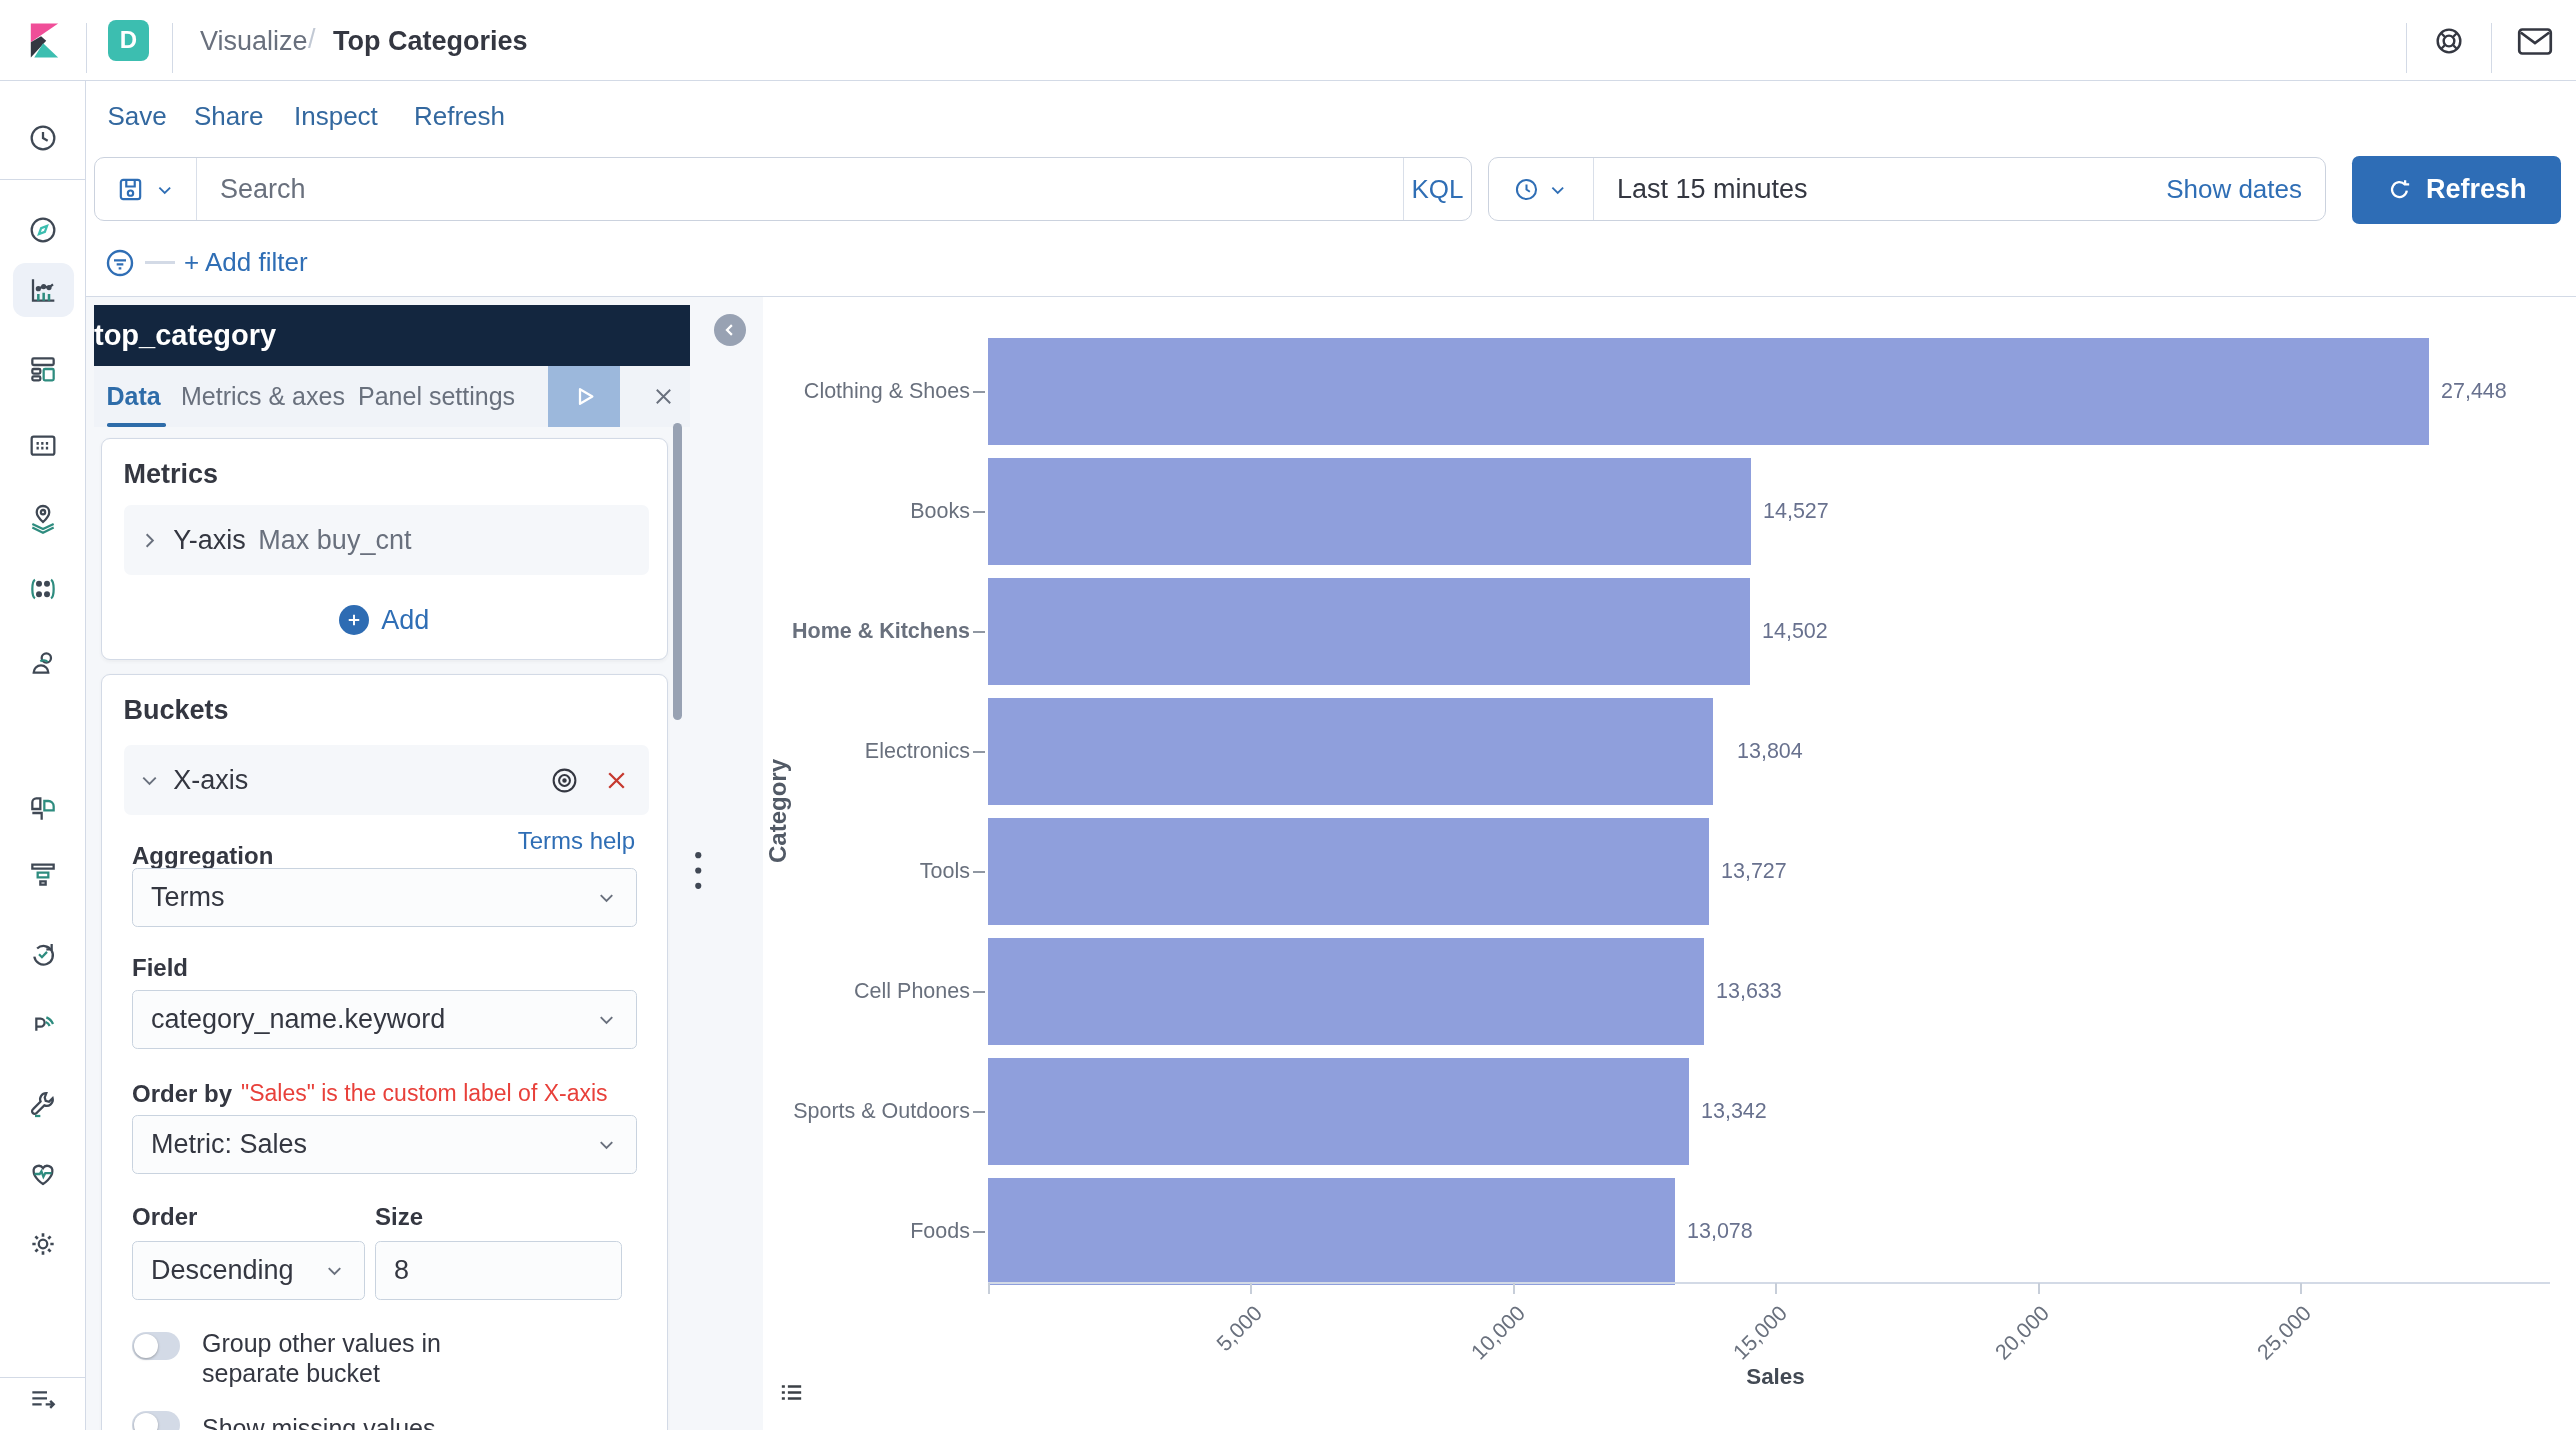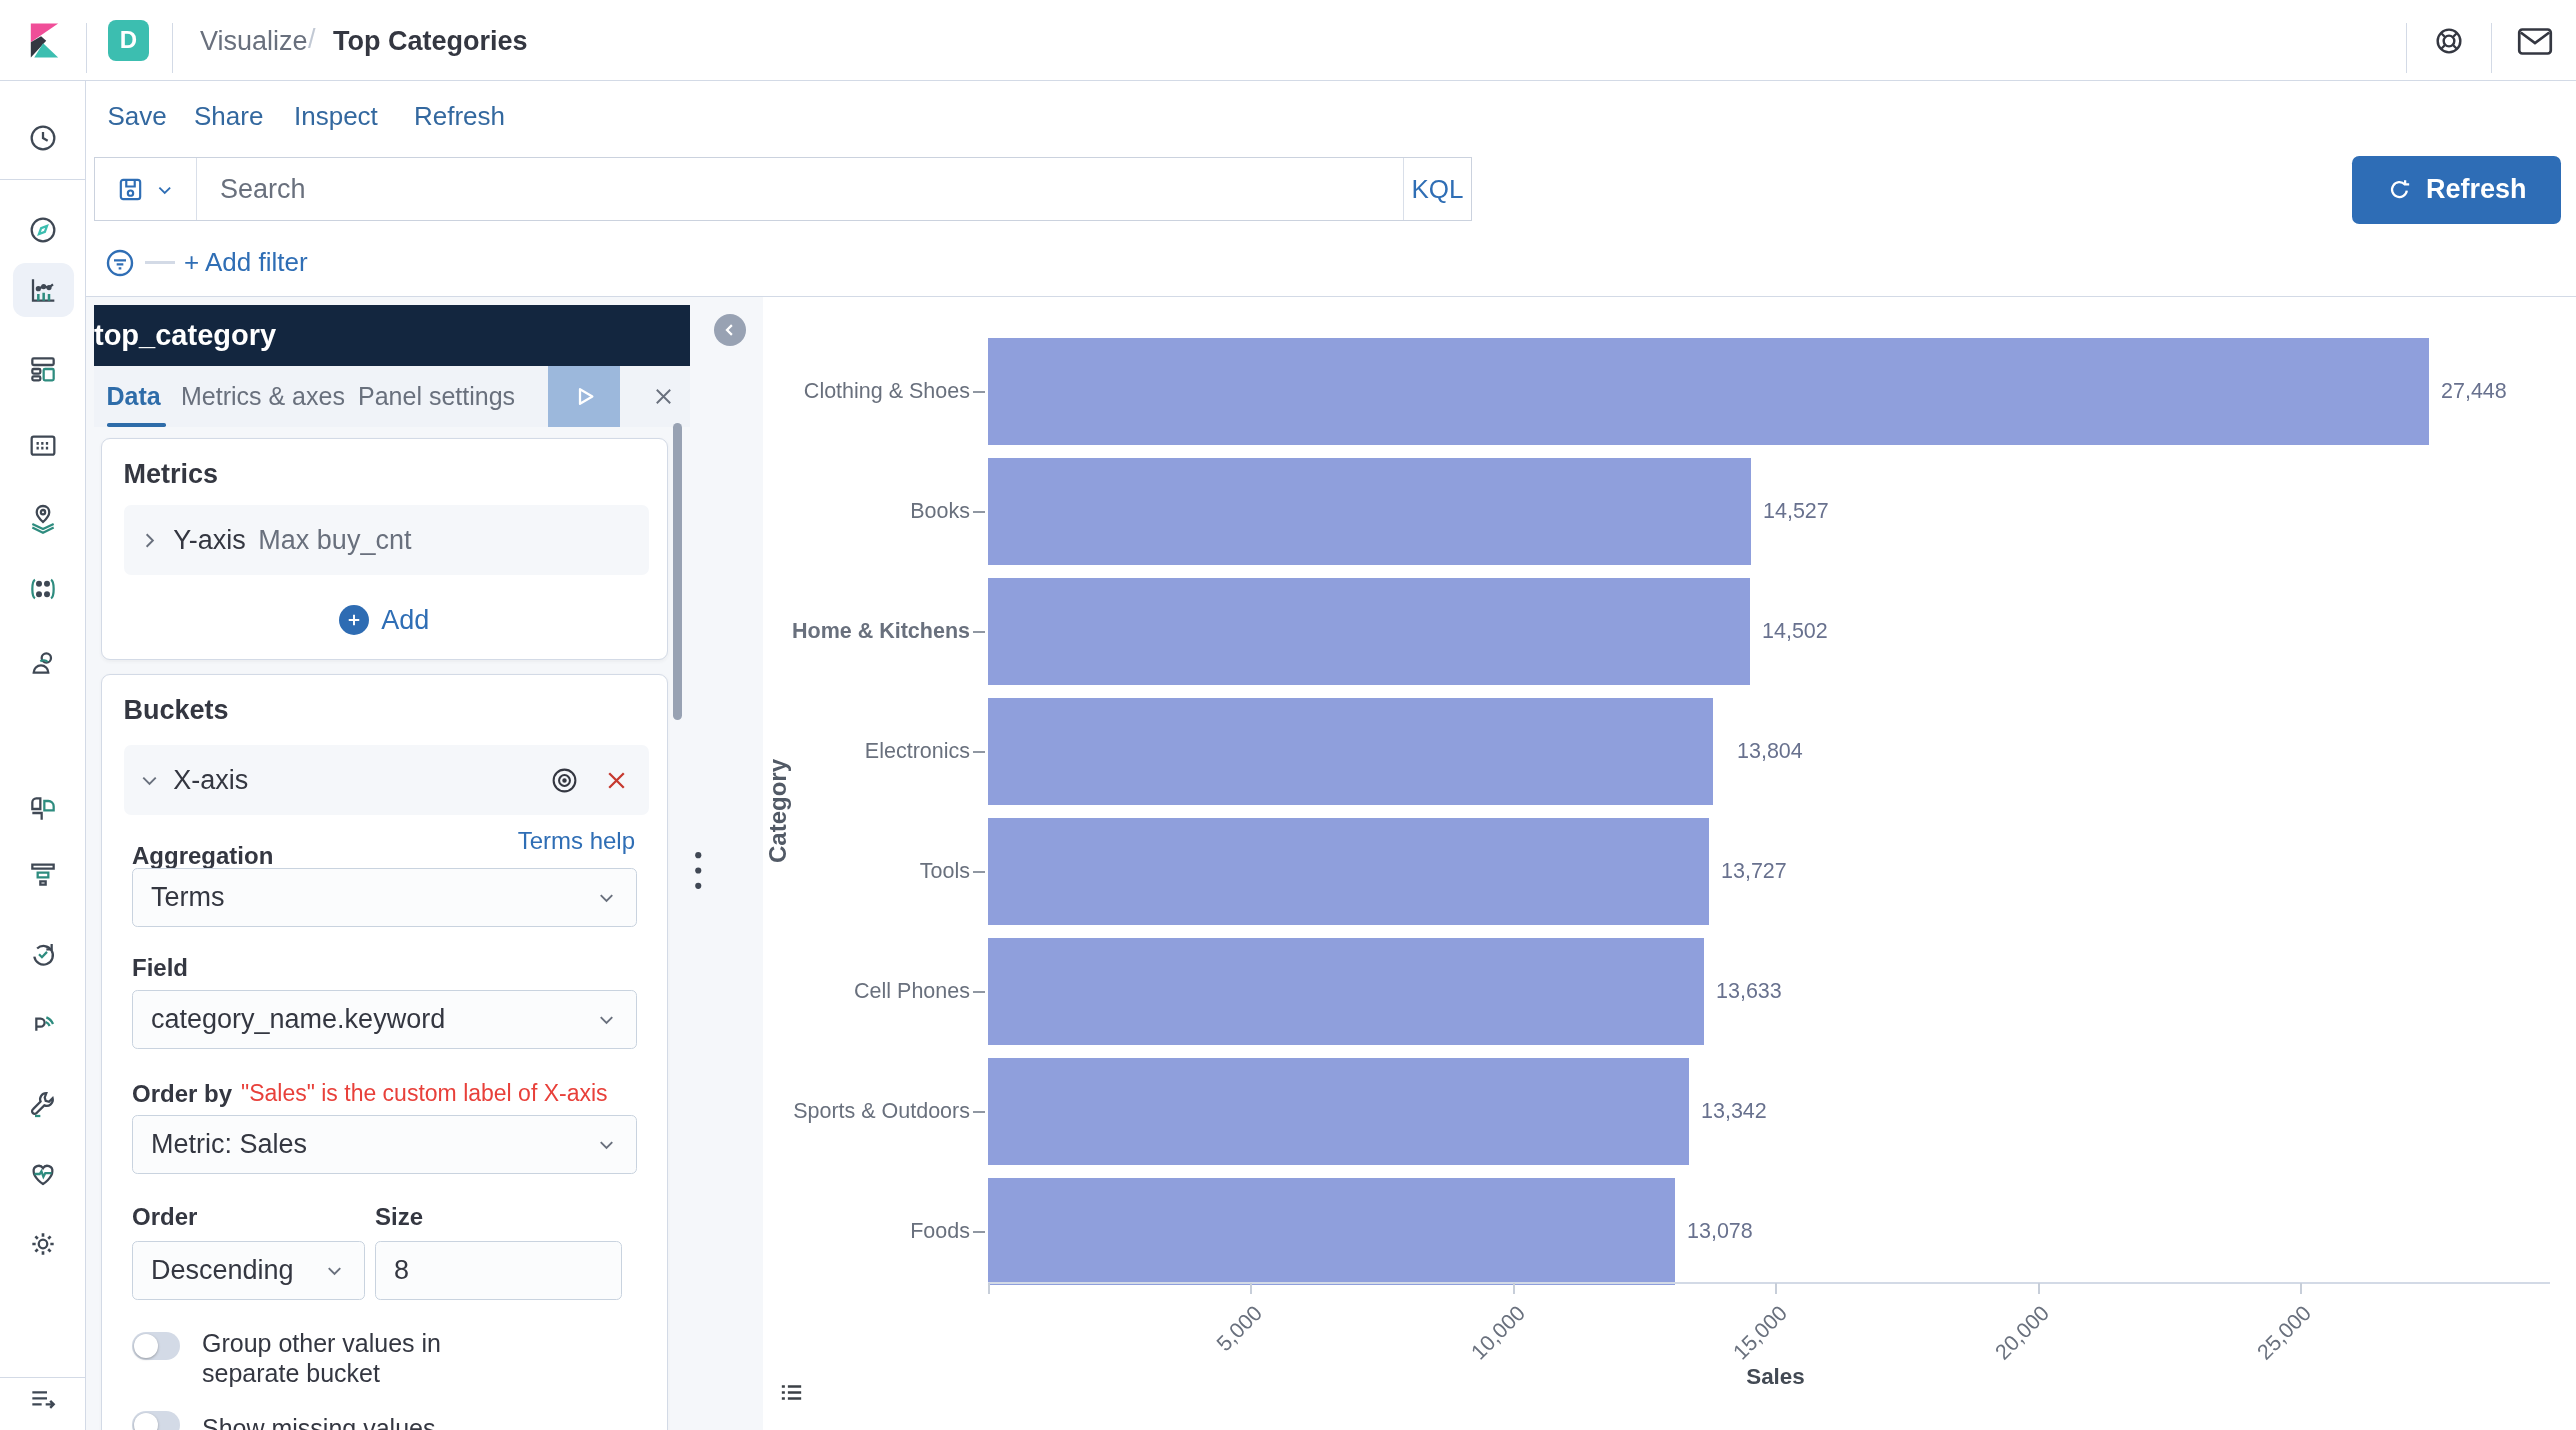--- a/index.html
+++ b/index.html
@@ -19,21 +19,21 @@
   
   #sidenav { position:absolute; left:0; top:81px; width:86px; height:1350px; background:#fff; border-right:1.8px solid #d3dae6; z-index:15; }
   .nav-item { position:absolute; left:0; width:86px; height:54px; display:flex; align-items:center; justify-content:center; }
   .nav-hl { position:absolute; left:12.5px; width:61px; height:54px; background:#edf1f8; border-radius:12.5px; }
   .nav-divider { position:absolute; left:0; width:86px; height:0.9px; background:#d3dae6; }
 
   
   #toolbar-row { position:absolute; left:86px; top:81px; width:2490px; height:63px; background:#fff; }
   .tb-link { position:absolute; top:19.7px; font-size:26px; color:#33689f; cursor:pointer; }
   #query-row { position:absolute; left:86px; top:143px; width:2490px; height:86px; background:#fff; }
-  .qbox { position:absolute; top:14.3px; height:64px; background:#fff; border:1.8px solid #cbd2de; border-radius:0; display:flex; align-items:center; }
+  .qbox { position:absolute; top:14.3px; height:64px; background:#fff; border:1.8px solid #cbd2de; border-radius:10px; display:flex; align-items:center; }
   #search-box { left:8px; width:1378px; }
   .addon-left { width:102px; height:100%; display:flex; align-items:center; justify-content:center; gap:9px; border-right:1.8px solid #d9dfe9; }
   #search-input { flex:1; height:100%; border:none; outline:none; font-size:27px; padding-left:23px; color:#343741; font-family:"Liberation Sans",sans-serif; background:transparent; }
   #search-input::placeholder { color:#69707d; opacity:1; }
   .addon-kql { width:68px; height:100%; display:flex; align-items:center; justify-content:center; border-left:1.8px solid #d9dfe9; color:#2f6eb5; font-size:26px; font-weight:500; cursor:pointer; }
   #time-box { left:1402px; width:838px; }
   .time-addon { width:104px; height:100%; display:flex; align-items:center; justify-content:center; gap:7.2px; }
   #time-value { height:100%; flex:1; display:flex; align-items:center; border-left:1.8px solid #d9dfe9; padding-left:23px; font-size:27px; color:#343741; }
   #show-dates { font-size:26px; color:#2f6eb5; padding-right:23px; cursor:pointer; white-space:nowrap; }
   #refresh-btn { position:absolute; left:2266px; top:12.5px; width:209px; height:68px; background:#2e6db6; border:none; border-radius:7.2px; color:#fff; font-size:27px; font-weight:600; display:flex; align-items:center; justify-content:center; gap:12.5px; cursor:pointer; font-family:"Liberation Sans",sans-serif; }
@@ -253,20 +253,33 @@
         <rect x="4" y="4" width="16" height="16" rx="2"></rect>
           <path d="M8.5 4v5.5h7V4"></path>
           <circle cx="12" cy="15" r="2.2"></circle>
       </svg>
       <svg class="chev" width="21.5" height="21.5" viewBox="0 0 24 24" fill="none" stroke="#2f6eb5" stroke-width="2">
           <path d="M6 9.5l6 6 6-6"></path>
         </svg>
     </div>
     <input id="search-input" placeholder="Search" style="">
     <div class="addon-kql">KQL</div>
+  </div>
+  <div class="qbox" id="time-box">
+    <div class="time-addon">
+      <svg width="27" height="27" viewBox="0 0 24 24" fill="none" stroke="#2f6eb5" stroke-width="1.8">
+          <circle cx="12" cy="12" r="8.5"></circle>
+          <path d="M12 7.5V12l3 2"></path>
+        </svg>
+      <svg class="chev" width="21.5" height="21.5" viewBox="0 0 24 24" fill="none" stroke="#2f6eb5" stroke-width="2">
+          <path d="M6 9.5l6 6 6-6"></path>
+        </svg>
+    </div>
+    <div id="time-value">Last 15 minutes</div>
+    <div id="show-dates">Show dates</div>
   </div>
   <button id="refresh-btn">
     <svg width="27" height="27" viewBox="0 0 24 24" fill="none" stroke="#fff" stroke-width="2">
         <path d="M18.5 13a6.6 6.6 0 11-1.8-5.5"></path>
         <path d="M17 3.8v3.6h3.6"></path>
       </svg>
     <span>Refresh</span>
   </button>
 </div>
 

